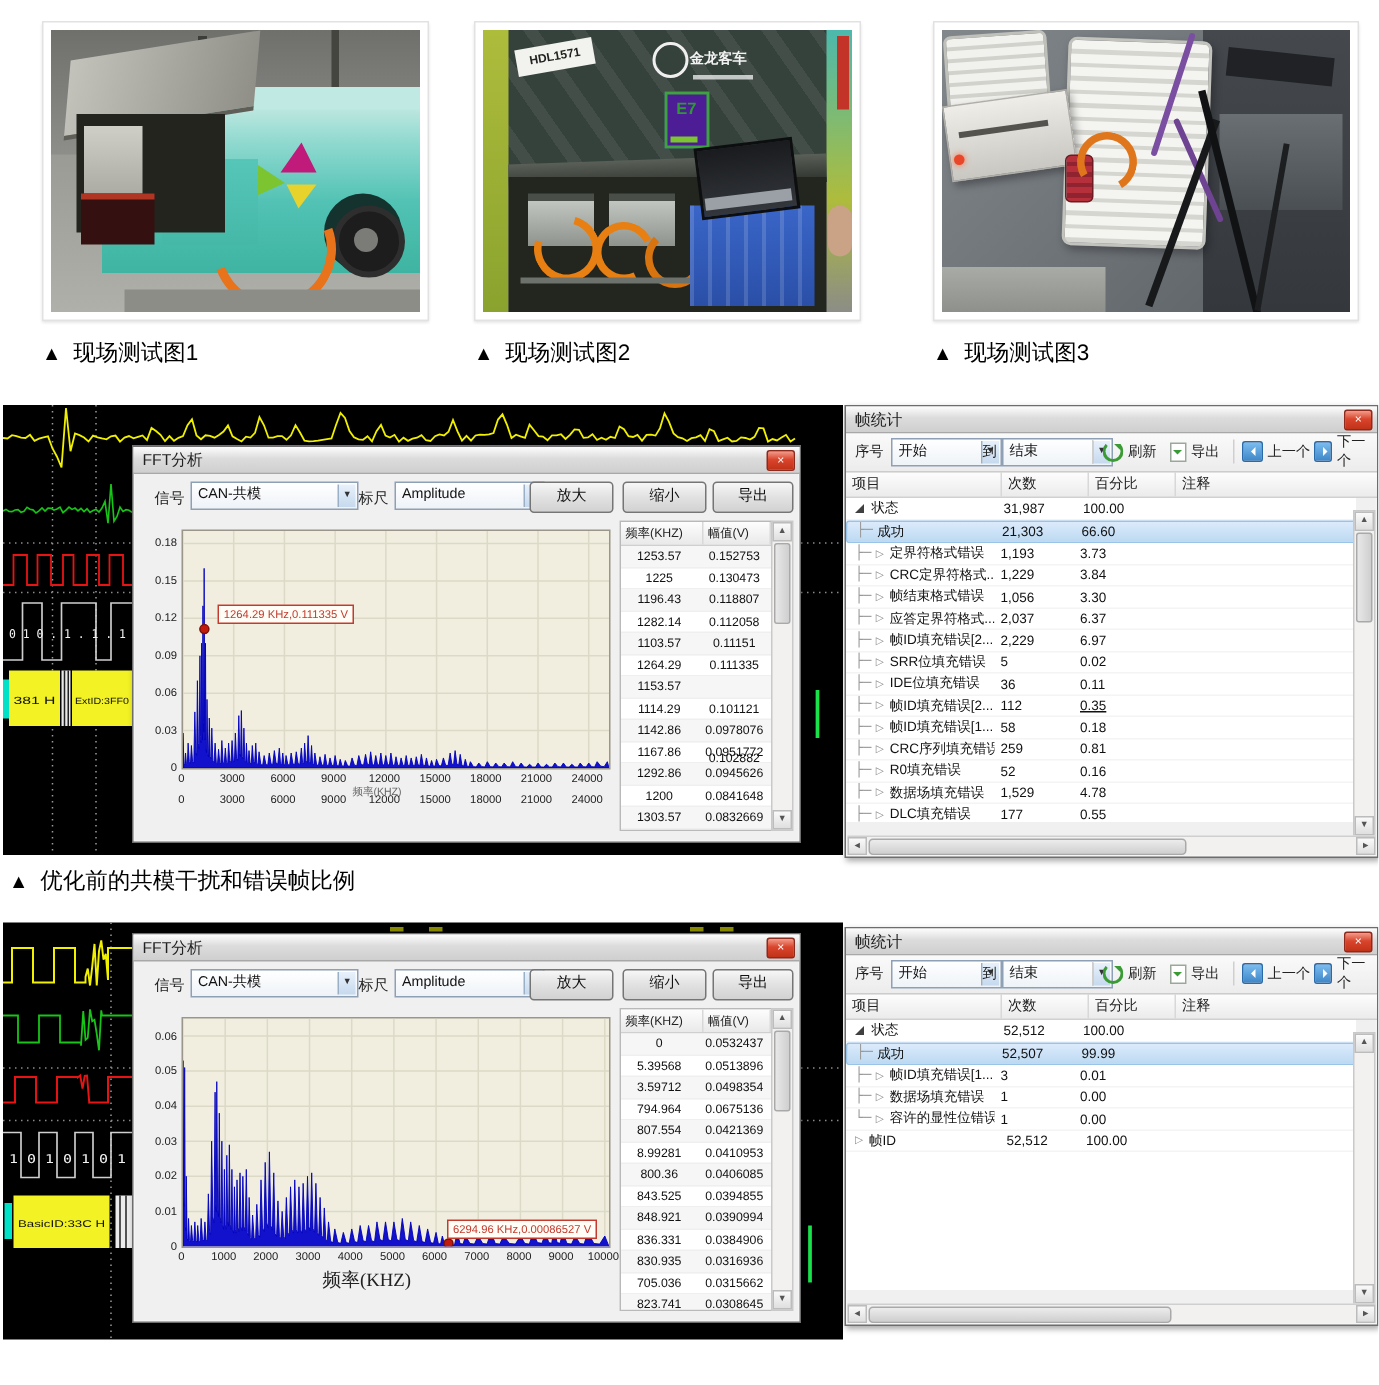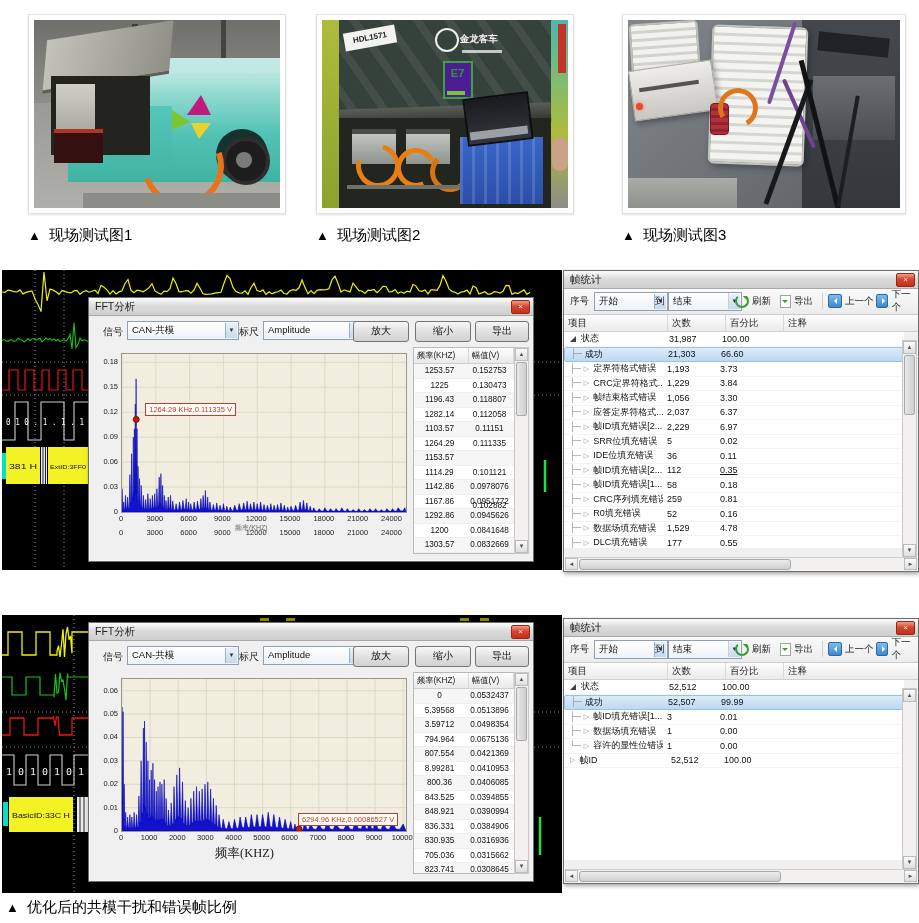--- a/index.html
+++ b/index.html
@@ -527,20 +527,23 @@
       <div class="sarr" style="bottom:0;">▼</div>
       <div class="thumb" style="top:14px;height:58px;"></div>
     </div>
     <div class="hscroll" style="left:1px;right:1px;bottom:1px;">
       <div class="sarr" style="left:0;">◄</div>
       <div class="sarr" style="right:0;">►</div>
       <div class="thumb" style="left:14px;width:210px;"></div>
     </div>
   </div>
 
+  <div class="caption" style="left:6px;top:578px;">
+    <span class="mark">▲</span><span>优化前的共模干扰和错误帧比例</span>
+  </div>
 
   <div class="scope" id="scope-1" style="left:2px;top:615px;width:560px;height:278px;">
       <svg width="560" height="278">
         <line x1="72" y1="0" x2="72" y2="278" stroke="#9a9a9a" stroke-width="1" stroke-dasharray="1,3"></line>
         <line x1="0" y1="97" x2="560" y2="97" stroke="#8a8a8a" stroke-width="1" stroke-dasharray="1,3"></line>
         <line x1="0" y1="132" x2="560" y2="132" stroke="#8a8a8a" stroke-width="1" stroke-dasharray="1,3"></line>
         <polyline points="0.0,40.0 6.0,40.0 6.0,17.0 20.0,17.0 20.0,40.0 34.0,40.0 34.0,17.0 48.0,17.0 48.0,40.0 55.0,40.0 55.0,36.3 56.5,30.7 58.0,42.0 59.5,29.2 61.0,14.3 62.5,41.9 64.0,19.1 65.5,11.9 67.0,24.7 68.5,20.9 70.0,38.3 70.0,17.0 86.0,17.0" fill="none" stroke="#f0f000" stroke-width="1.3"></polyline>
         <polyline points="0.0,62.0 10.0,62.0 10.0,80.0 24.0,80.0 24.0,62.0 38.0,62.0 38.0,80.0 52.0,80.0 52.0,82.2 53.5,59.0 55.0,78.2 56.5,76.9 58.0,57.9 59.5,65.9 61.0,64.9 62.5,74.2 64.0,85.2 65.5,58.6 66.0,62.0 86.0,62.0" fill="none" stroke="#17c417" stroke-width="1.2"></polyline>
         <polyline points="0.0,120.0 8.0,120.0 8.0,103.0 22.0,103.0 22.0,120.0 36.0,120.0 36.0,103.0 50.0,103.0 50.0,103.2 51.5,102.0 53.0,110.7 54.5,102.2 56.0,102.0 57.5,120.1 58.0,120.0 70.0,120.0 70.0,103.0 86.0,103.0" fill="none" stroke="#e81414" stroke-width="1.3"></polyline>
         <polyline points="0.0,140.0 0.0,140.0 12.0,140.0 12.0,170.0 24.0,170.0 24.0,140.0 36.0,140.0 36.0,170.0 48.0,170.0 48.0,140.0 60.0,140.0 60.0,170.0 72.0,170.0 72.0,140.0 86.0,140.0" fill="none" stroke="#cfcfcf" stroke-width="1.1"></polyline>
@@ -792,17 +795,14 @@
       <div class="sarr" style="top:0;">▲</div>
       <div class="sarr" style="bottom:0;">▼</div>
     </div>
     <div class="hscroll" style="left:1px;right:1px;bottom:1px;">
       <div class="sarr" style="left:0;">◄</div>
       <div class="sarr" style="right:0;">►</div>
       <div class="thumb" style="left:14px;width:200px;"></div>
     </div>
   </div>
 
-  <div class="caption" style="left:6px;top:898px;">
-    <span class="mark">▲</span><span>优化后的共模干扰和错误帧比例</span>
-  </div>
 
 </div>
 
 </body></html>

